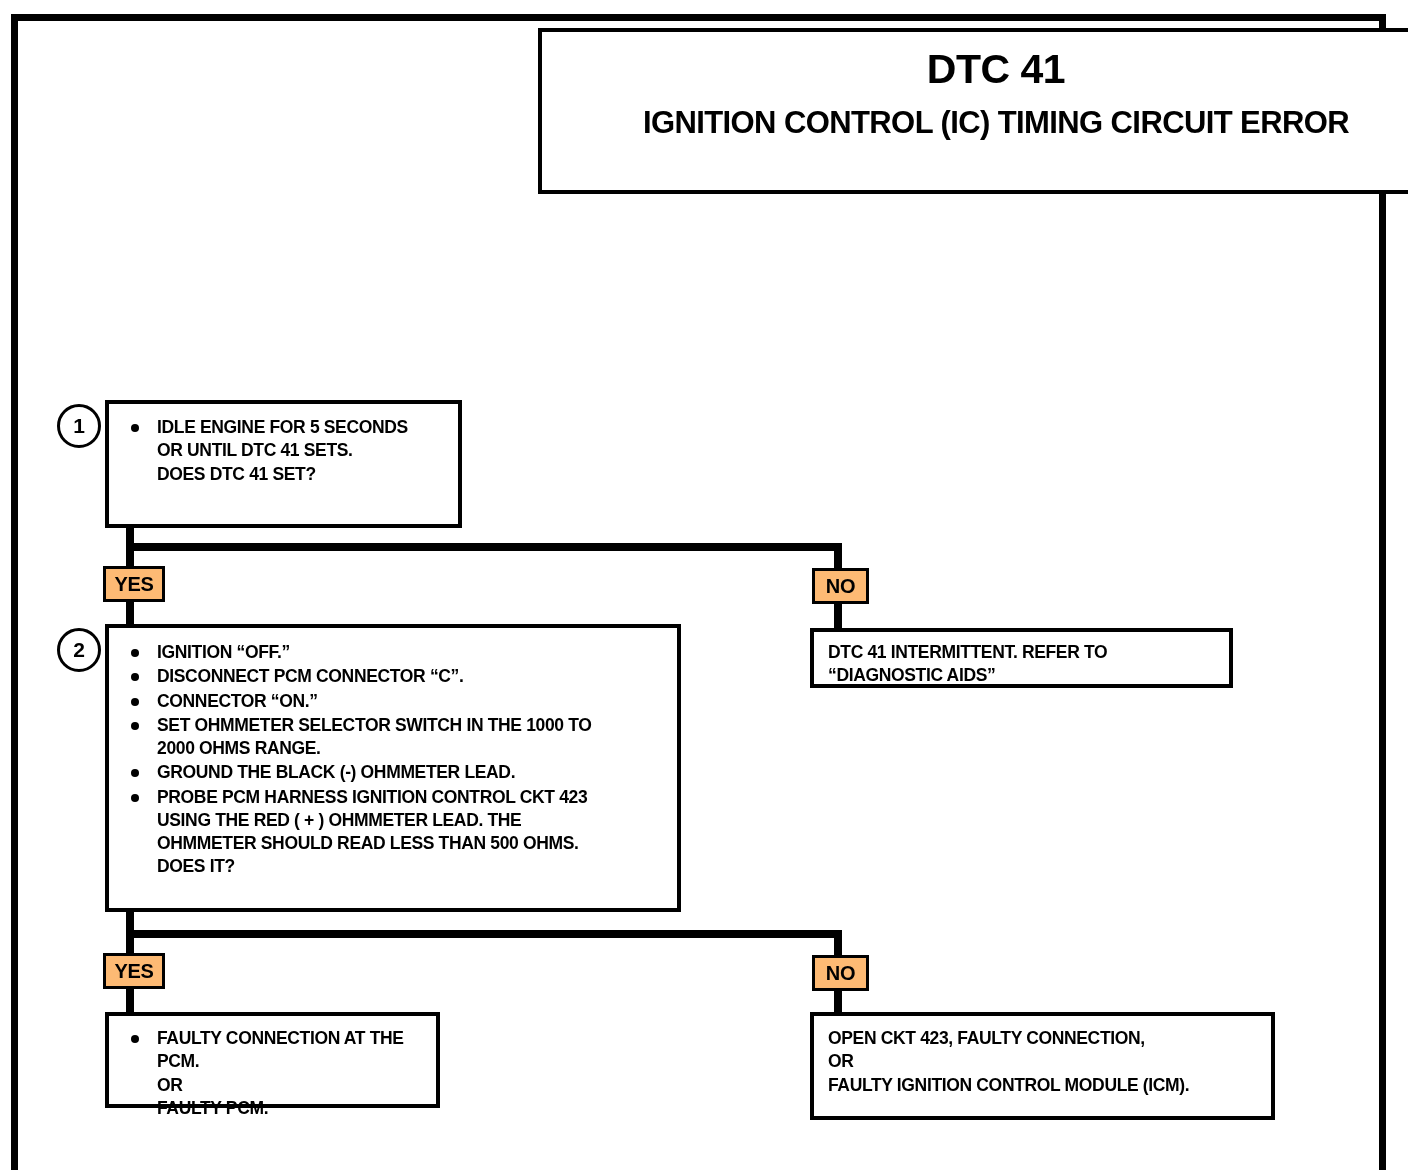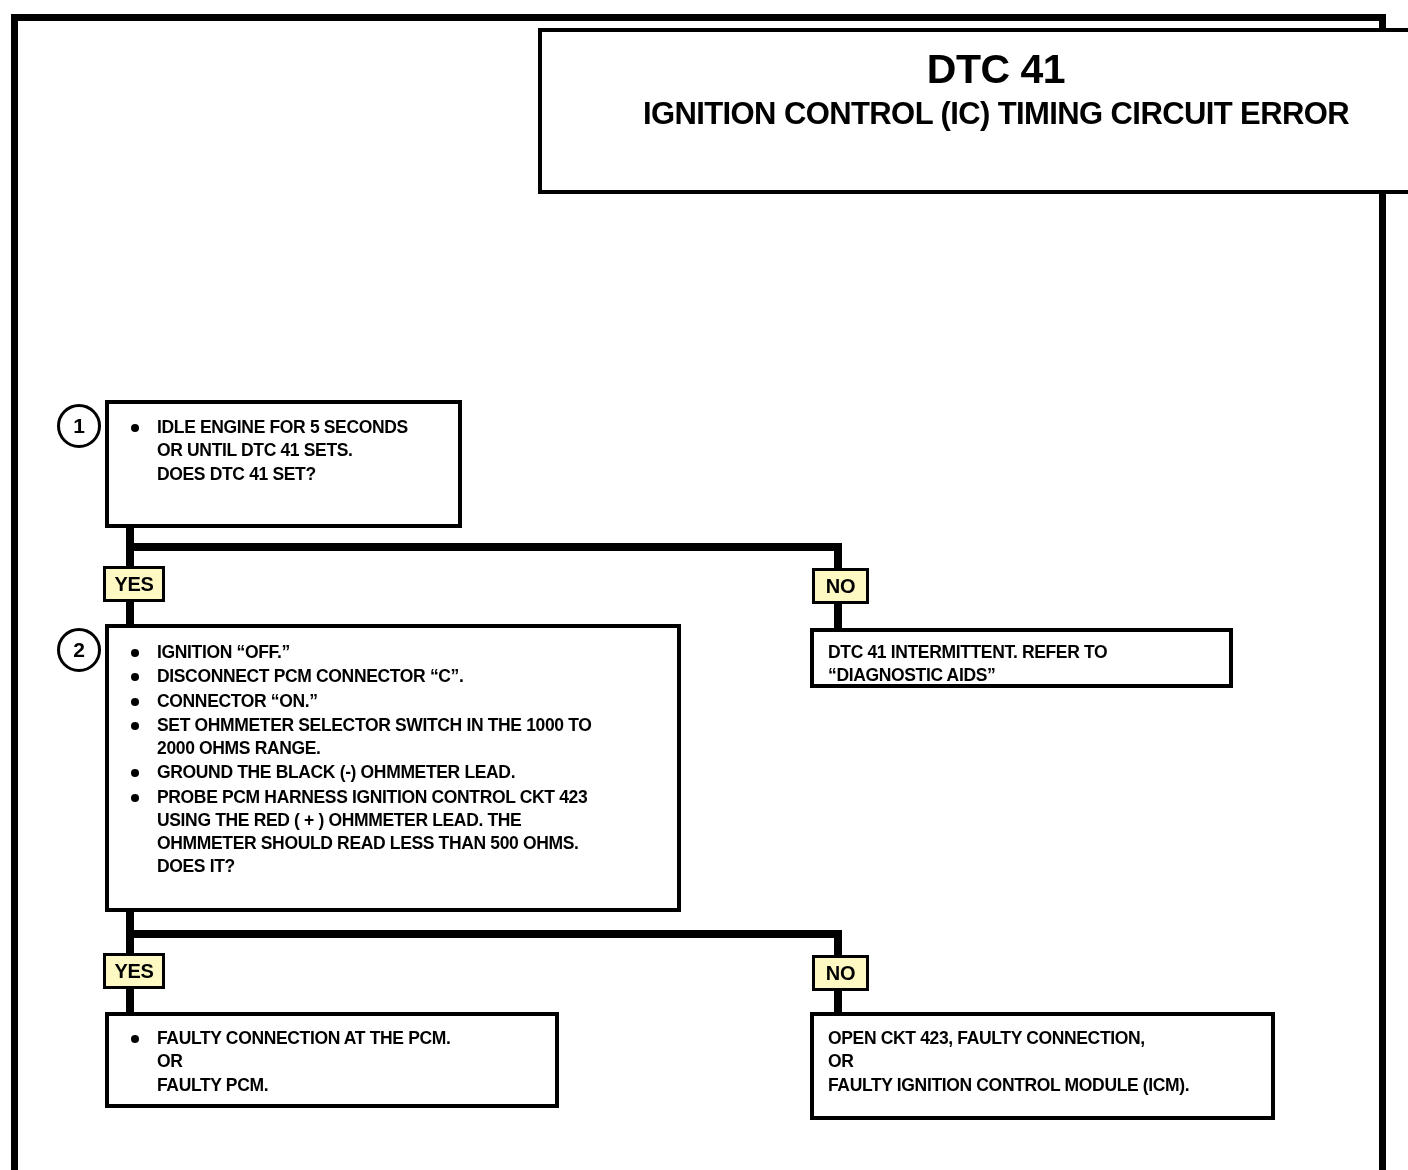--- a/index.html
+++ b/index.html
@@ -54,21 +54,21 @@
     font-weight: bold;
     letter-spacing: -0.5px;
     color: #000;
     line-height: 1.05;
   }
   .title-desc {
     font-size: 31px;
     font-weight: bold;
     letter-spacing: -0.6px;
     color: #000;
-    margin-top: 5px;
+    margin-top: 14px;
     white-space: nowrap;
   }
 
   
   .box {
     position: absolute;
     border: 4px solid #000;
     box-sizing: border-box;
     background: #fff;
   }
@@ -127,21 +127,21 @@
     line-height: 1.33;
     color: #000;
     white-space: pre-line;
     padding-left: 2px;
   }
 
   
   .yn-box {
     position: absolute;
     border: 3px solid #000;
-    background: #fef9c3;
+    background: #fdba74;
     box-sizing: border-box;
     display: flex;
     align-items: center;
     justify-content: center;
     font-size: 20px;
     font-weight: bold;
     letter-spacing: -0.3px;
     color: #000;
     z-index: 3;
   }
@@ -219,21 +219,21 @@
   <div class="conn" style="left:126px; top:930px; width:716px; height:8px;"></div>
   <div class="conn" style="left:834px; top:930px; width:8px; height:28px;"></div>
   <div class="conn" style="left:126px; top:930px; width:8px; height:28px;"></div>
 
   <div class="yn-box" style="left:103px; top:953px; width:62px; height:36px;">YES</div>
   <div class="yn-box" style="left:812px; top:955px; width:57px; height:36px;">NO</div>
 
   <div class="conn" style="left:126px; top:988px; width:8px; height:26px;"></div>
   <div class="conn" style="left:834px; top:990px; width:8px; height:24px;"></div>
 
-  <div class="box" style="left:105px; top:1012px; width:454px; height:96px;">
+  <div class="box" style="left:105px; top:1012px; width:335px; height:96px;">
     <div class="box-inner" style="padding:11px 8px 6px 12px;">
       <ul class="blist">
         <li>FAULTY CONNECTION AT THE PCM.
 OR
 FAULTY PCM.</li>
       </ul>
     </div>
   </div>
 
   <div class="box" style="left:810px; top:1012px; width:465px; height:108px;">

